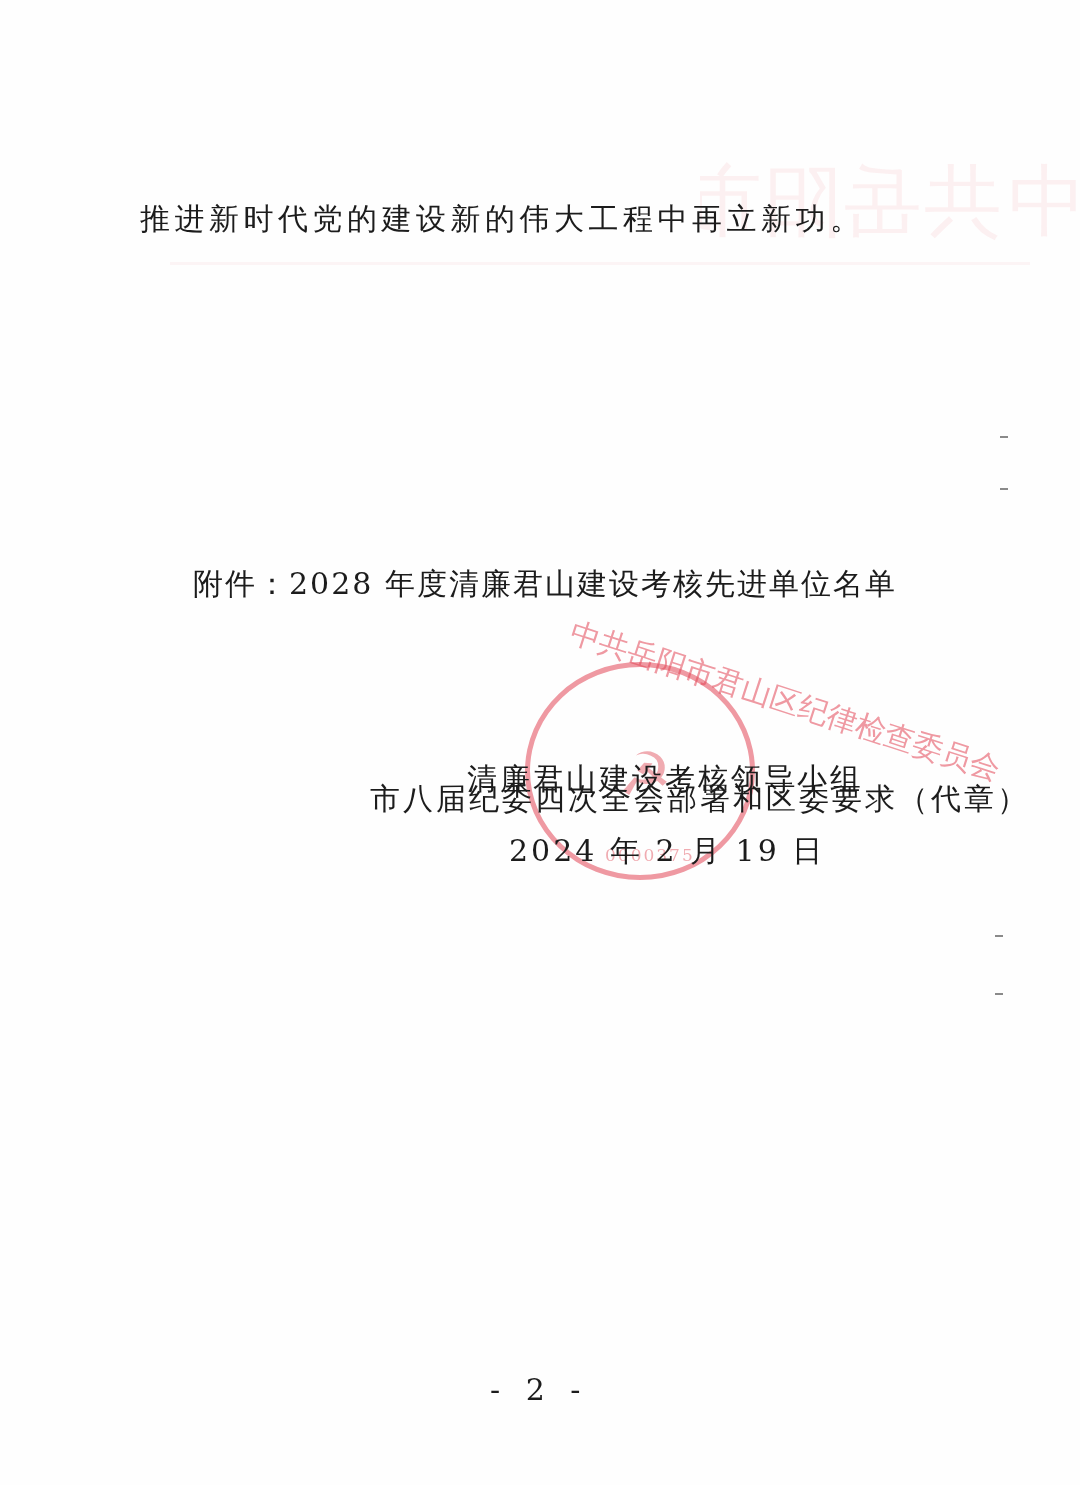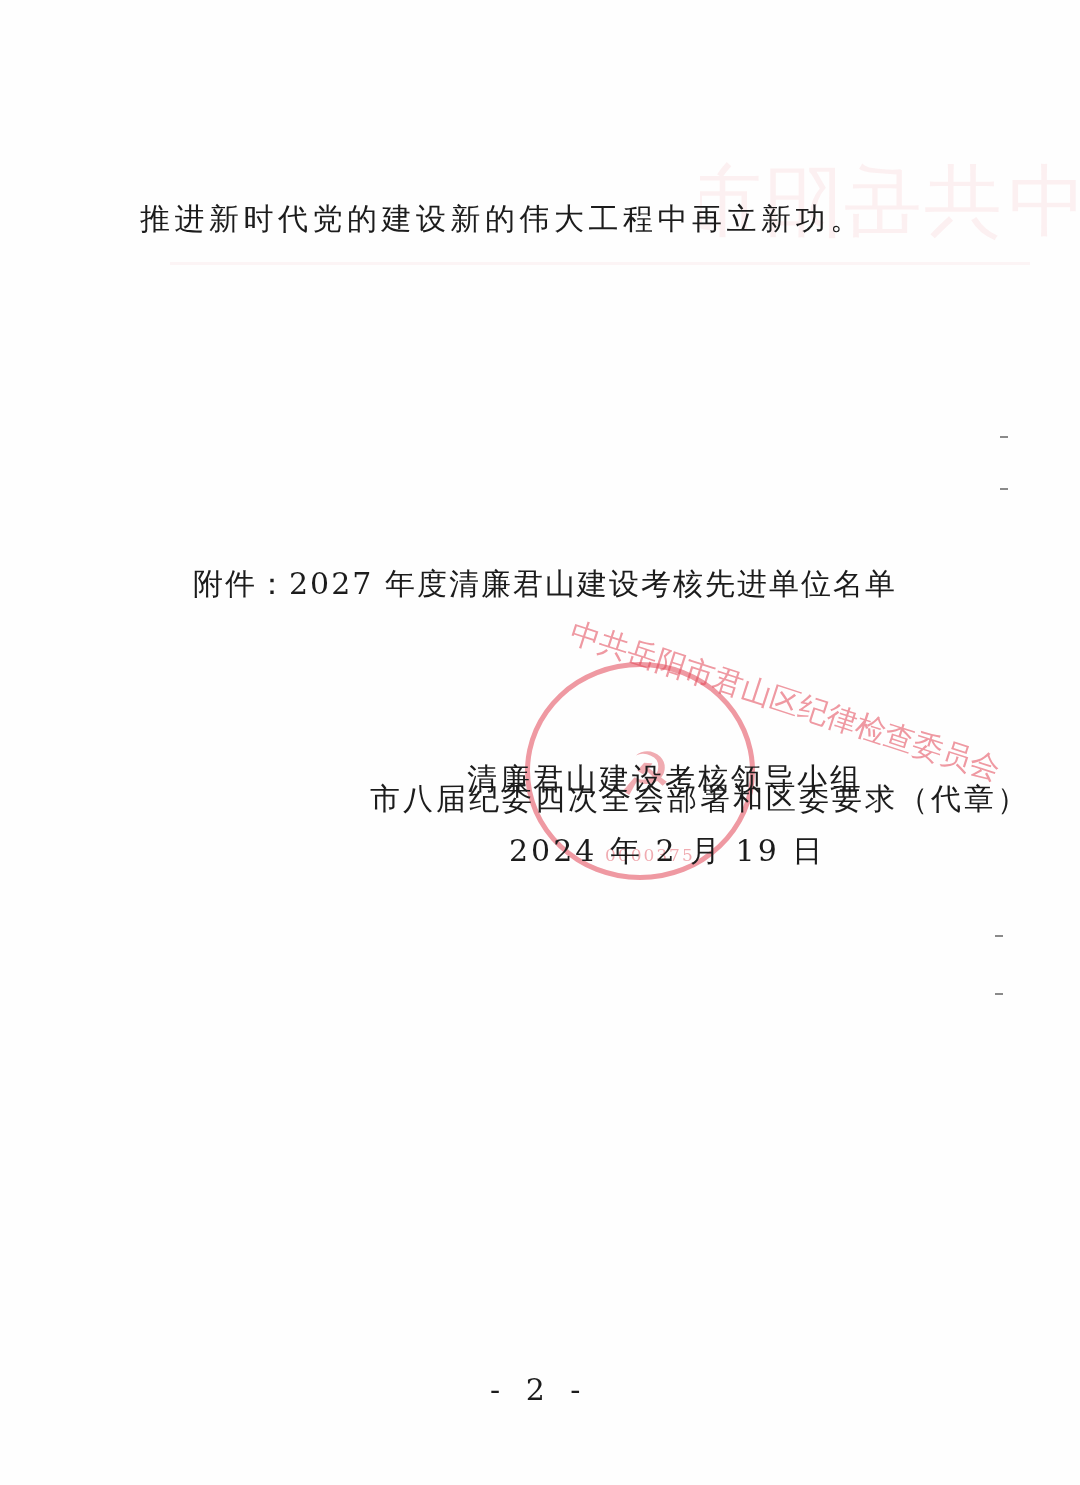--- a/index.html
+++ b/index.html
@@ -150,21 +150,21 @@
 
 <div class="page">
 
   <div class="bleed-header">中共岳阳市君山区纪律检查委员会</div>
   <div class="bleed-rule"></div>
 
   <div class="body-text">
     <p class="para">推进新时代党的建设新的伟大工程中再立新功。</p>
   </div>
 
-  <div class="attachment">附件：2027 年度清廉君山建设考核先进单位名单</div>
+  <div class="attachment">附件：2028 年度清廉君山建设考核先进单位名单</div>
 
   <div class="stamp">
     <div class="stamp-text">中共岳阳市君山区纪律检查委员会</div>
     <div class="stamp-emblem">☭</div>
     <div class="stamp-serial">0000375</div>
   </div>
 
   <div class="signature sig-group">清廉君山建设考核领导小组</div>
   <div class="signature sig-org">市八届纪委四次全会部署和区委要求（代章）</div>
   <div class="signature sig-date">2024 年 2 月 19 日</div>

